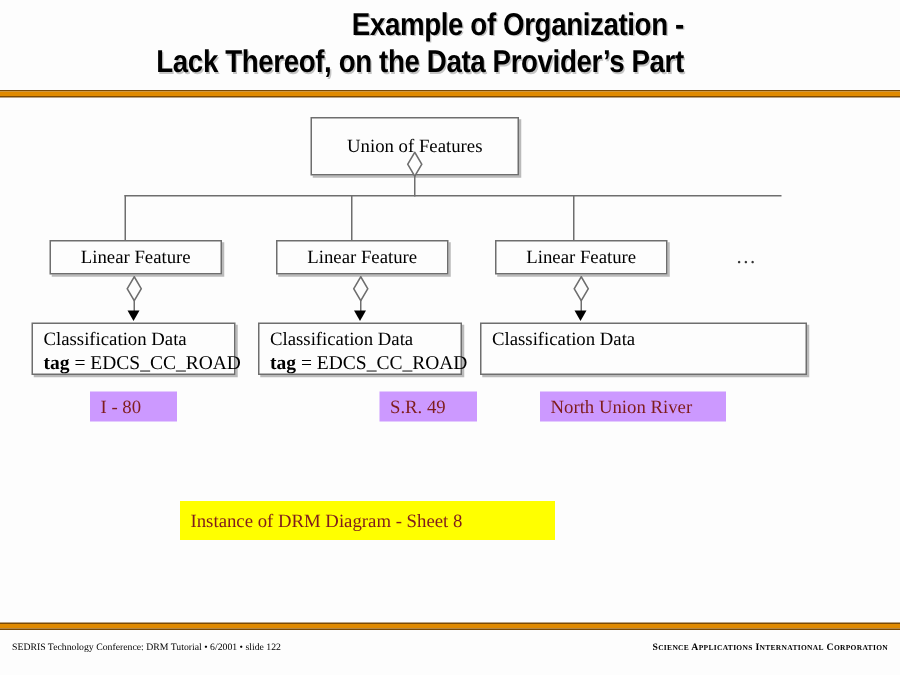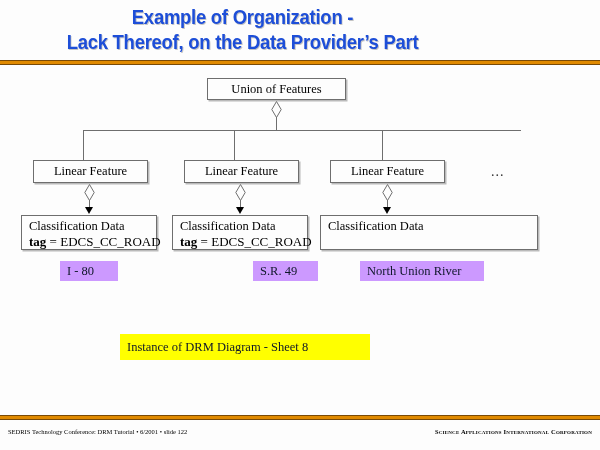--- a/index.html
+++ b/index.html
@@ -15,22 +15,22 @@
     overflow: hidden;
     font-family: "Liberation Serif", serif;
   }
 
   
   .title-block {
     position: absolute;
     left: 0;
     top: 4px;
     width: 485px;
-    text-align: center;
-    color: #1d4ed8;
+    text-align: right;
+    color: #000000;
   }
   .title-line {
     font-family: "Liberation Sans", sans-serif;
     font-weight: bold;
     font-size: 21px;
     line-height: 25px;
     letter-spacing: -0.3px;
     transform: scaleX(0.88);
     transform-origin: center center;
     white-space: nowrap;
@@ -128,21 +128,21 @@
   }
 
   
   .callout {
     position: absolute;
     box-sizing: border-box;
     display: flex;
     align-items: center;
     font-family: "Liberation Serif", serif;
     font-size: 12.5px;
-    color: #0f172a;
+    color: #7f1d1d;
     white-space: nowrap;
     padding: 0 7px;
   }
   .callout.purple { background: #cc99ff; }
   .callout.yellow { background: #ffff00; }
 
   
   .footer-left {
     position: absolute;
     left: 8px;
@@ -176,21 +176,21 @@
     <div class="title-line">Example of Organization -</div>
     <div class="title-line">Lack Thereof, on the Data Provider’s Part</div>
   </div>
 
   <div class="rule top">
     <div class="r-top"></div>
       <div class="r-mid"></div>
       <div class="r-bot"></div>
   </div>
 
-  <div class="node centered" style="left:207px; top:78px; width:139px; height:22px;">
+  <div class="node centered" style="left:207px; top:78px; width:139px; height:39px;">
     <span class="n-title">Union of Features</span>
   </div>
 
   <div class="diamond-wrap" style="left:271px; top:101px;">
     <svg width="11" height="17" viewBox="0 0 11 17">
       <polygon points="5.5,0.5 10.2,8.5 5.5,16.5 0.8,8.5" fill="#fdfdfd" stroke="#6e6e6e" stroke-width="1"></polygon>
     </svg>
   </div>
   <div class="vline" style="left:276px; top:117px; height:14px;"></div>
 

